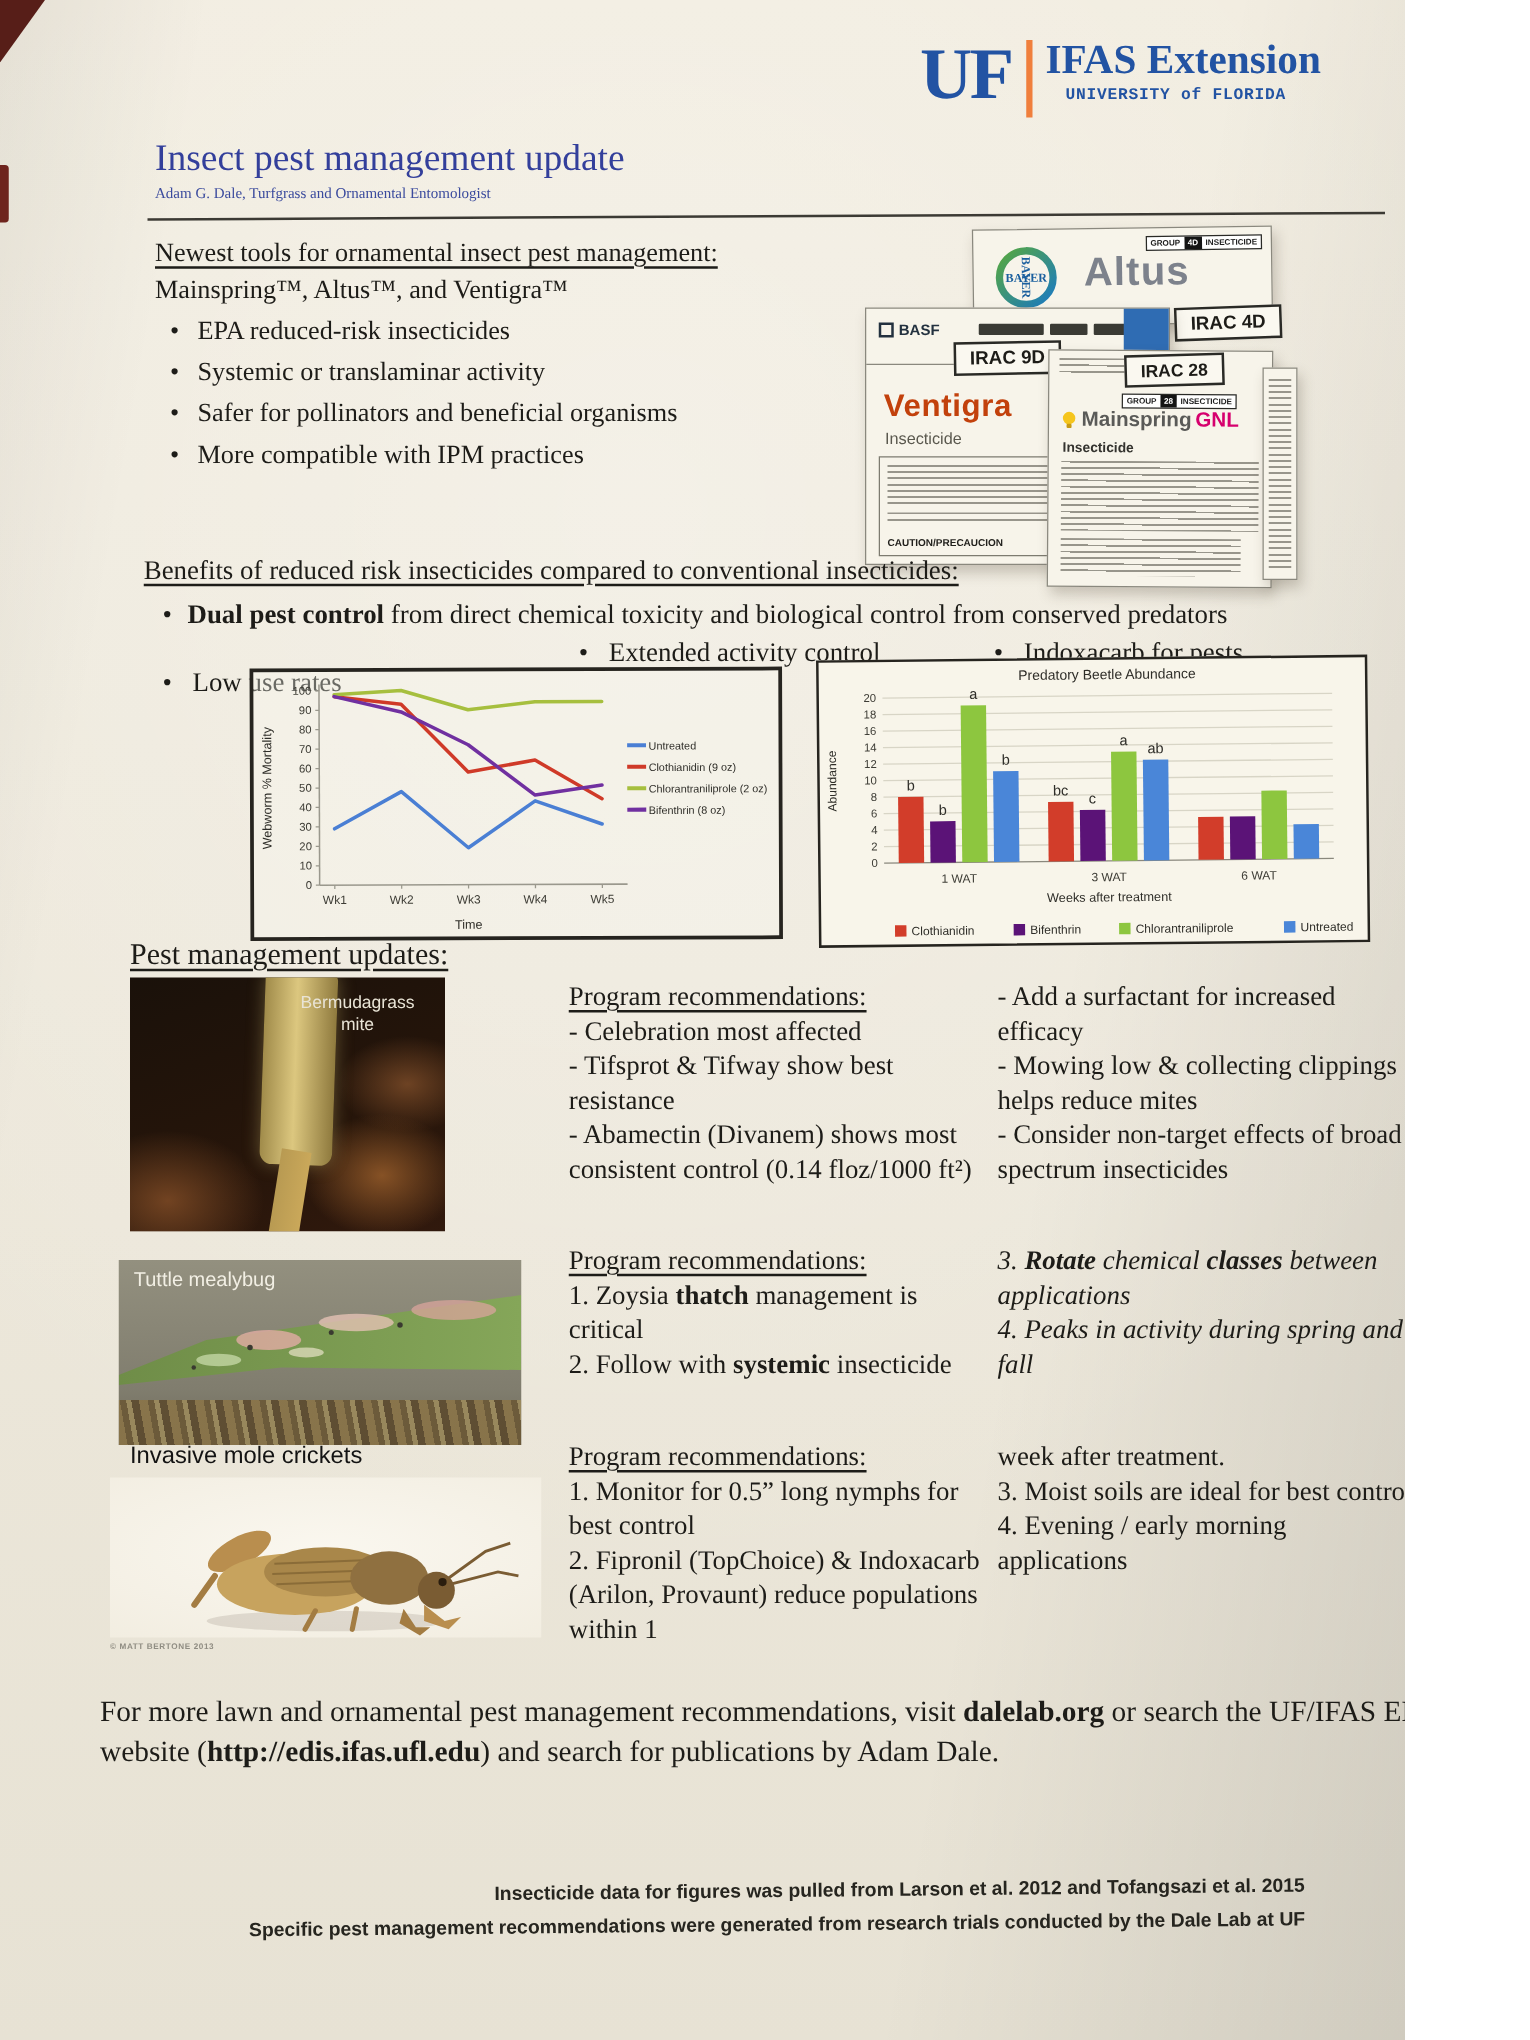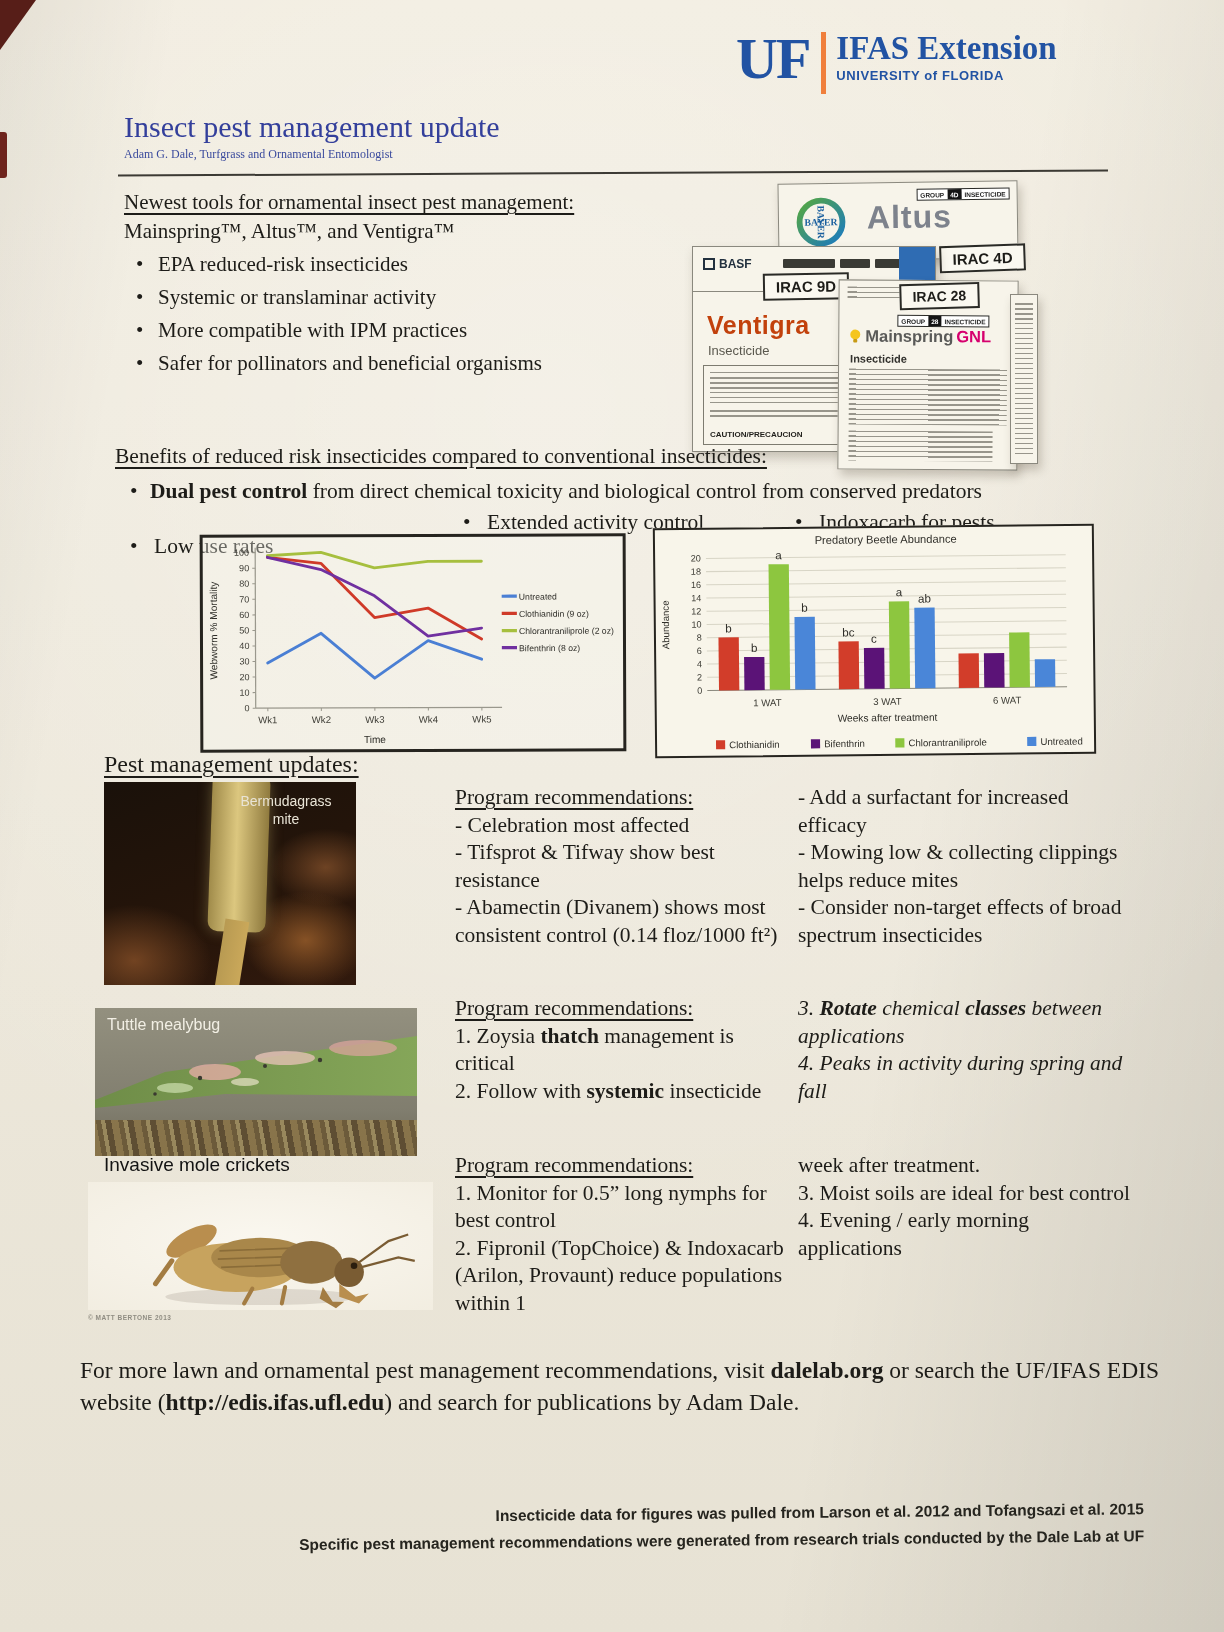--- a/index.html
+++ b/index.html
@@ -1,30 +1,30 @@
 <!DOCTYPE html>
 <html><head>
 <meta charset="utf-8">
 <style>
   html,body{margin:0;padding:0;}
   body{width:1224px;height:1632px;font-family:"Liberation Serif",serif;}
-  #page{position:relative;width:1224px;height:1632px;overflow:hidden;color:#1d1c18;
+  #page{position:relative;width:1124px;height:1632px;overflow:hidden;color:#1d1c18;
     background:
       radial-gradient(120% 90% at 45% 25%, rgba(255,255,255,.30), transparent 60%),
       linear-gradient(100deg, rgba(0,0,0,.06), transparent 12%, transparent 70%, rgba(0,0,0,.10)),
       linear-gradient(to bottom, #f1ecdf, #ece7da 60%, #e7e2d4);}
   
   .corner-tl{position:absolute;left:0;top:0;width:36px;height:50px;background:#571e18;clip-path:polygon(0 0,100% 0,0 100%);}
   .edge-sliver{position:absolute;left:0;top:132px;width:7px;height:46px;background:#6e241d;border-radius:0 3px 3px 0;}
   
   .logo{position:absolute;left:736px;top:30px;display:flex;align-items:flex-start;}
   .logo .uf{font-family:"Liberation Serif",serif;font-weight:bold;font-size:58px;line-height:58px;color:#2253a3;letter-spacing:-2px;}
   .logo-bar{width:5px;height:62px;background:#f07f3c;margin:2px 10px 0 12px;}
   .logo .ifas{font-family:"Liberation Serif",serif;font-weight:bold;font-size:33px;line-height:36px;color:#2253a3;}
-  .logo .univ{font-family:Liberation Sans, sans-serif;font-weight:bold;font-size:13px;letter-spacing:.6px;color:#2253a3;margin-top:2px;}
+  .logo .univ{font-family:Liberation Mono, monospace;font-weight:bold;font-size:13px;letter-spacing:.6px;color:#2253a3;margin-top:2px;margin-left:16px;}
   .title{position:absolute;left:124px;top:110px;font-size:30px;color:#333f9b;}
   .subtitle{position:absolute;left:124px;top:147px;font-size:12px;color:#3a4a9d;}
   .rule{position:absolute;left:118px;top:172px;width:990px;height:2px;background:#3c3a34;transform:rotate(-0.3deg);}
   
   .nt{position:absolute;left:124px;top:188px;width:545px;font-size:21px;line-height:29px;}
   .h-ul{text-decoration:underline;text-underline-offset:4px;text-decoration-thickness:1.5px;}
   .bul{display:flex;margin-top:4px;}
   .bul .dot{width:22px;margin-left:12px;flex:none;}
   .bul .dot::before{content:"•";}
   .bul .txt{flex:1;}
@@ -138,25 +138,25 @@
     <div class="bul">
         <span class="dot"></span>
         <span class="txt">EPA reduced-risk insecticides</span>
       </div>
     <div class="bul">
         <span class="dot"></span>
         <span class="txt">Systemic or translaminar activity</span>
       </div>
     <div class="bul">
         <span class="dot"></span>
+        <span class="txt">Safer for pollinators and beneficial organisms</span>
+      </div>
+    <div class="bul">
+        <span class="dot"></span>
         <span class="txt">More compatible with IPM practices</span>
-      </div>
-    <div class="bul">
-        <span class="dot"></span>
-        <span class="txt">Safer for pollinators and beneficial organisms</span>
       </div>
   </section>
 
   <div class="collage">
     <div class="card card-altus">
       <span class="gchip">
           <span>GROUP</span>
           <span class="code">4D</span>
           <span>INSECTICIDE</span>
         </span>

